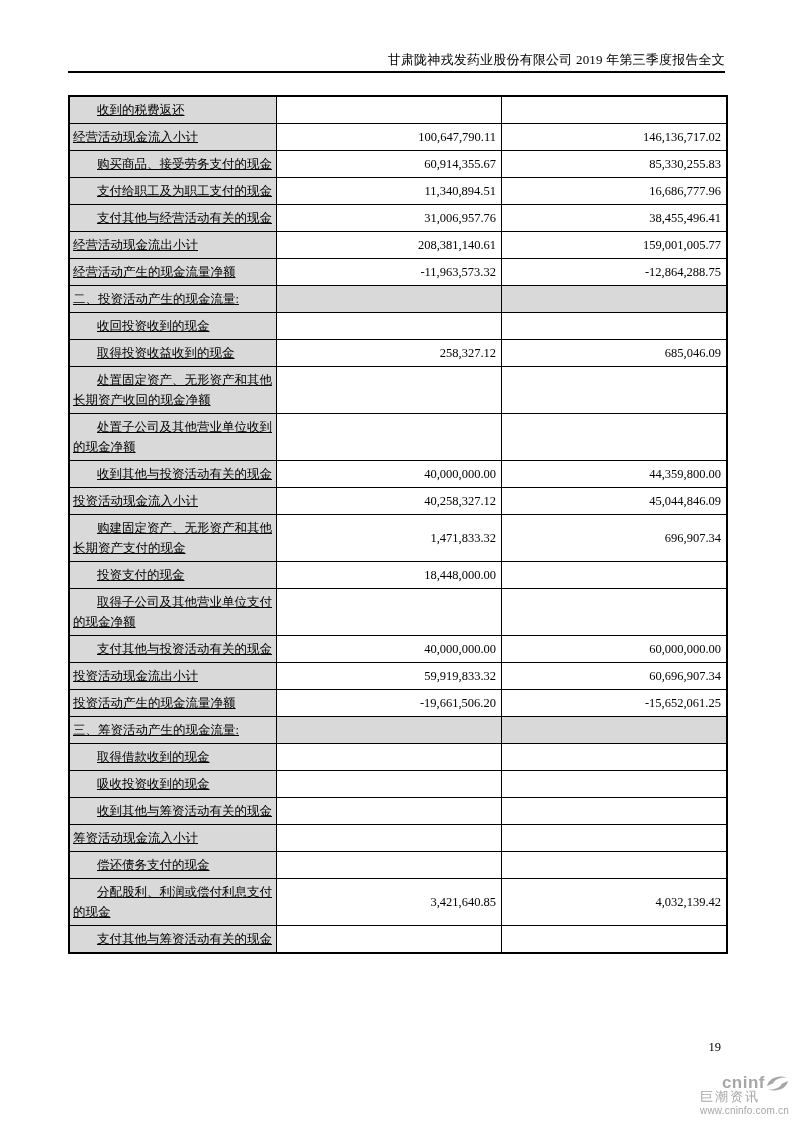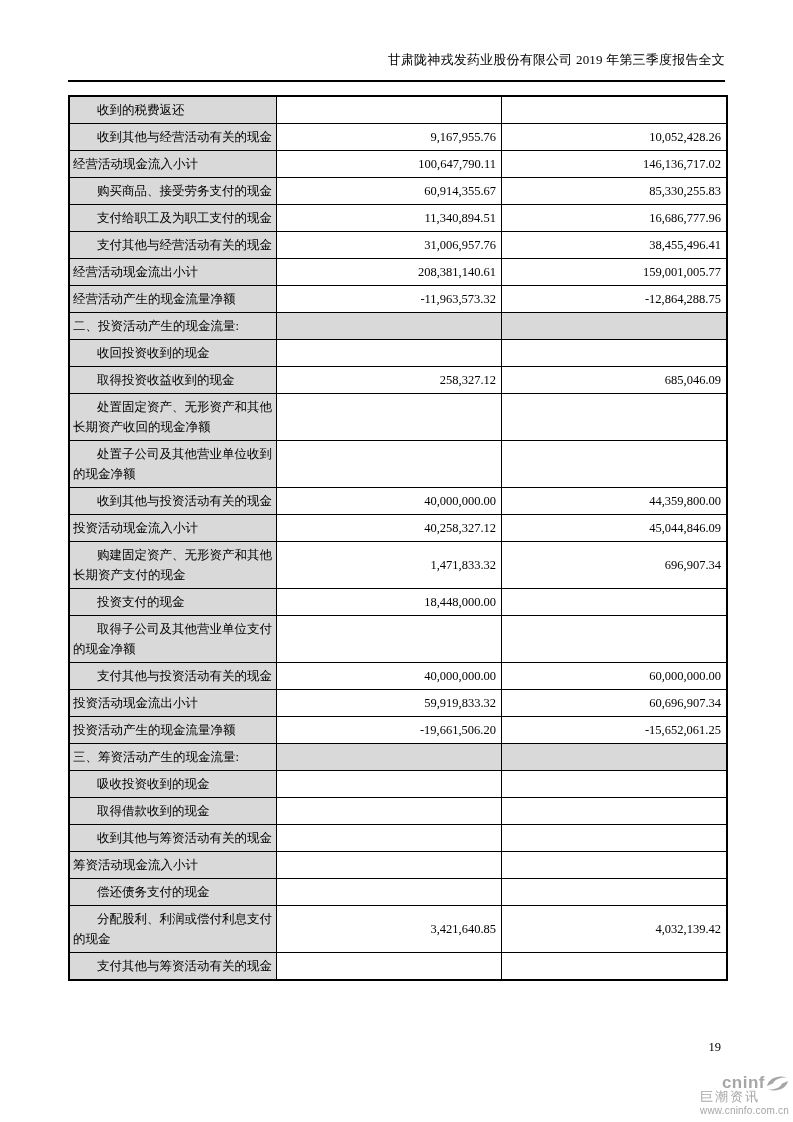--- a/index.html
+++ b/index.html
@@ -5,38 +5,39 @@
   * { margin:0; padding:0; box-sizing:border-box; }
   html,body { background:#888; }
   .page {
     width:793px; height:1122px; position:relative; background:#fff;
     margin:0 auto; overflow:hidden;
     font-family:"Liberation Serif","DejaVu Serif",serif;
     color:#000;
   }
   .header {
     position:absolute; left:68px; right:68px; top:0;
-    padding-top:51px; padding-bottom:11px;
+    padding-top:51px; padding-bottom:2px;
     border-bottom:2px solid var(--border,#000);
     text-align:right; font-size:13px; letter-spacing:0.2px;
   }
   table.cf {
     position:absolute; left:68px; top:95px; width:658px;
     border-collapse:collapse; table-layout:fixed;
     border:2px solid var(--border,#000);
   }
   table.cf td {
     border:1px solid var(--border,#000);
     font-size:12.5px; line-height:20px;
     vertical-align:middle;
     height:26px;
   }
   td.label {
     width:207px; background:var(--label-bg,#d9d9d9);
     padding:3px 2px 3px 3px;
+    text-decoration:underline;
   }
   td.label.indent { text-indent:24px; }
   td.val { width:225.5px; text-align:right; padding:3px 5px 3px 2px; }
   tr.section td { background:var(--label-bg,#d9d9d9);margin-left:25px; }
   .page-number {
     position:absolute; top:1040px; right:72px; font-size:12.5px;
   }
   .logo {
     position:absolute; right:4px; bottom:6px;
     color:var(--logo-gray,#a6a6a6);
@@ -61,25 +62,20 @@
   </div>
 
   <table class="cf">
     <tbody id="table-body">
         <tr>
           <td class="label indent">收到的税费返还</td>
           <td class="val"></td>
           <td class="val"></td>
         </tr>
         <tr>
-          <td class="label indent">收到其他与经营活动有关的现金</td>
-          <td class="val">9,167,955.76</td>
-          <td class="val">10,052,428.26</td>
-        </tr>
-        <tr>
           <td class="label">经营活动现金流入小计</td>
           <td class="val">100,647,790.11</td>
           <td class="val">146,136,717.02</td>
         </tr>
         <tr>
           <td class="label indent">购买商品、接受劳务支付的现金</td>
           <td class="val">60,914,355.67</td>
           <td class="val">85,330,255.83</td>
         </tr>
         <tr>
@@ -166,26 +162,26 @@
           <td class="label">投资活动产生的现金流量净额</td>
           <td class="val">-19,661,506.20</td>
           <td class="val">-15,652,061.25</td>
         </tr>
         <tr class="section">
           <td class="label">三、筹资活动产生的现金流量:</td>
           <td class="val"></td>
           <td class="val"></td>
         </tr>
         <tr>
+          <td class="label indent">取得借款收到的现金</td>
+          <td class="val"></td>
+          <td class="val"></td>
+        </tr>
+        <tr>
           <td class="label indent">吸收投资收到的现金</td>
-          <td class="val"></td>
-          <td class="val"></td>
-        </tr>
-        <tr>
-          <td class="label indent">取得借款收到的现金</td>
           <td class="val"></td>
           <td class="val"></td>
         </tr>
         <tr>
           <td class="label indent">收到其他与筹资活动有关的现金</td>
           <td class="val"></td>
           <td class="val"></td>
         </tr>
         <tr>
           <td class="label">筹资活动现金流入小计</td>

